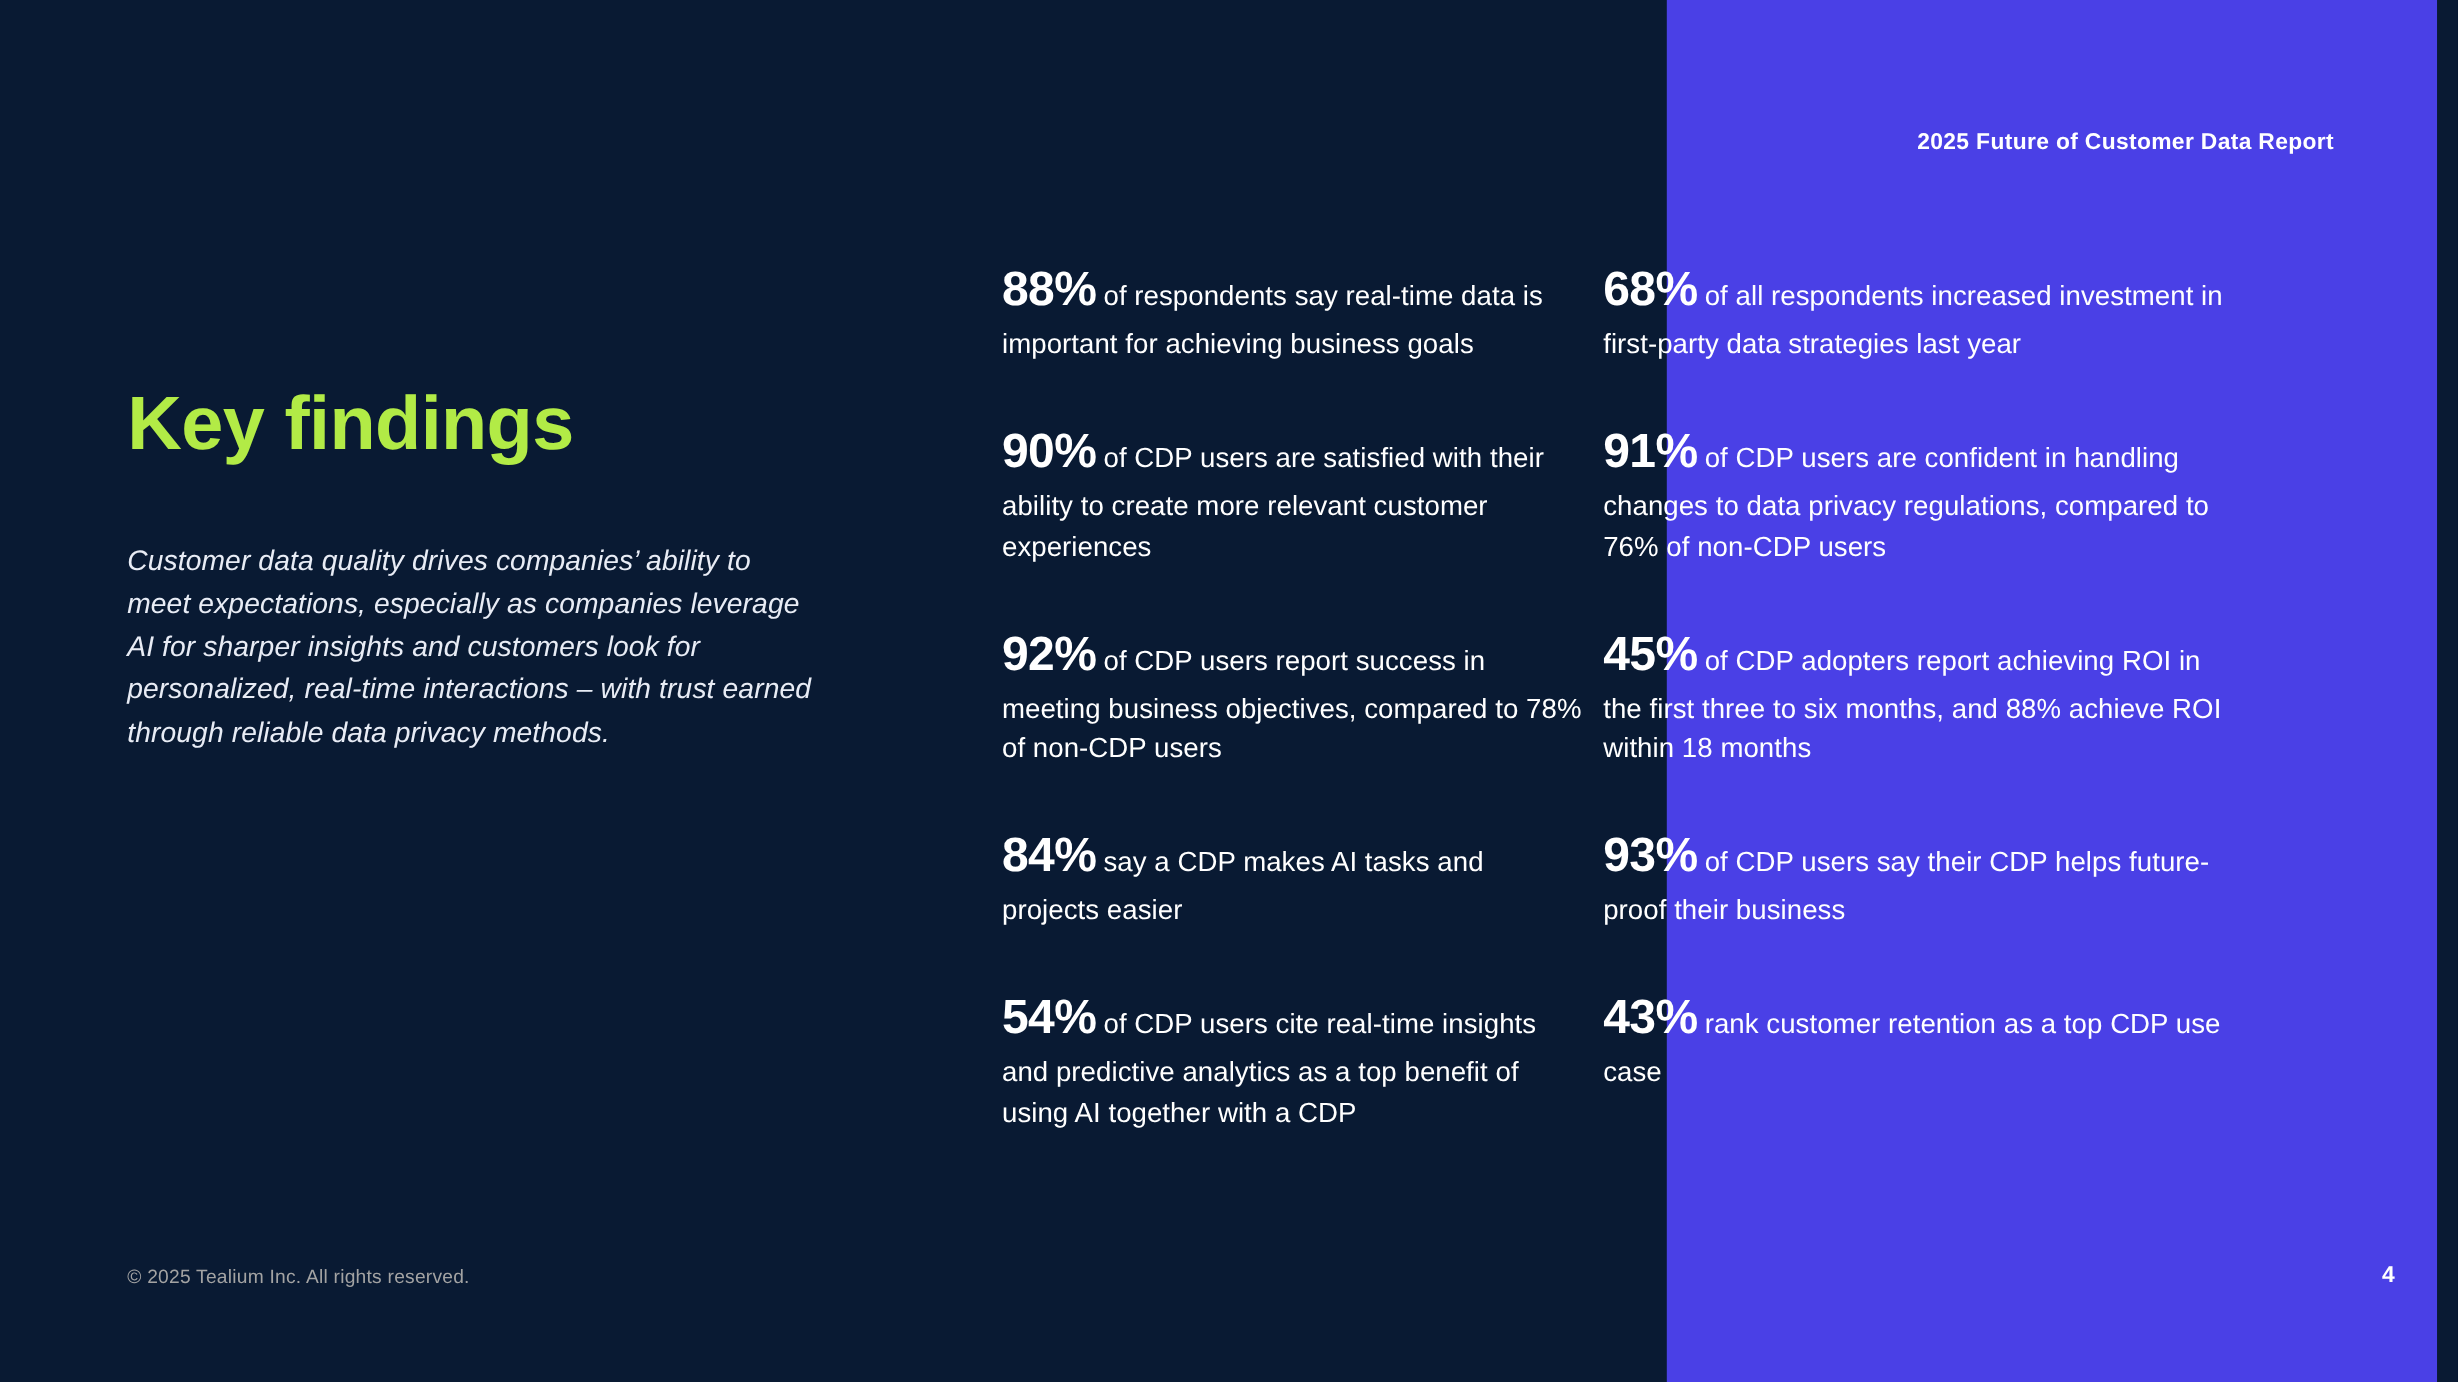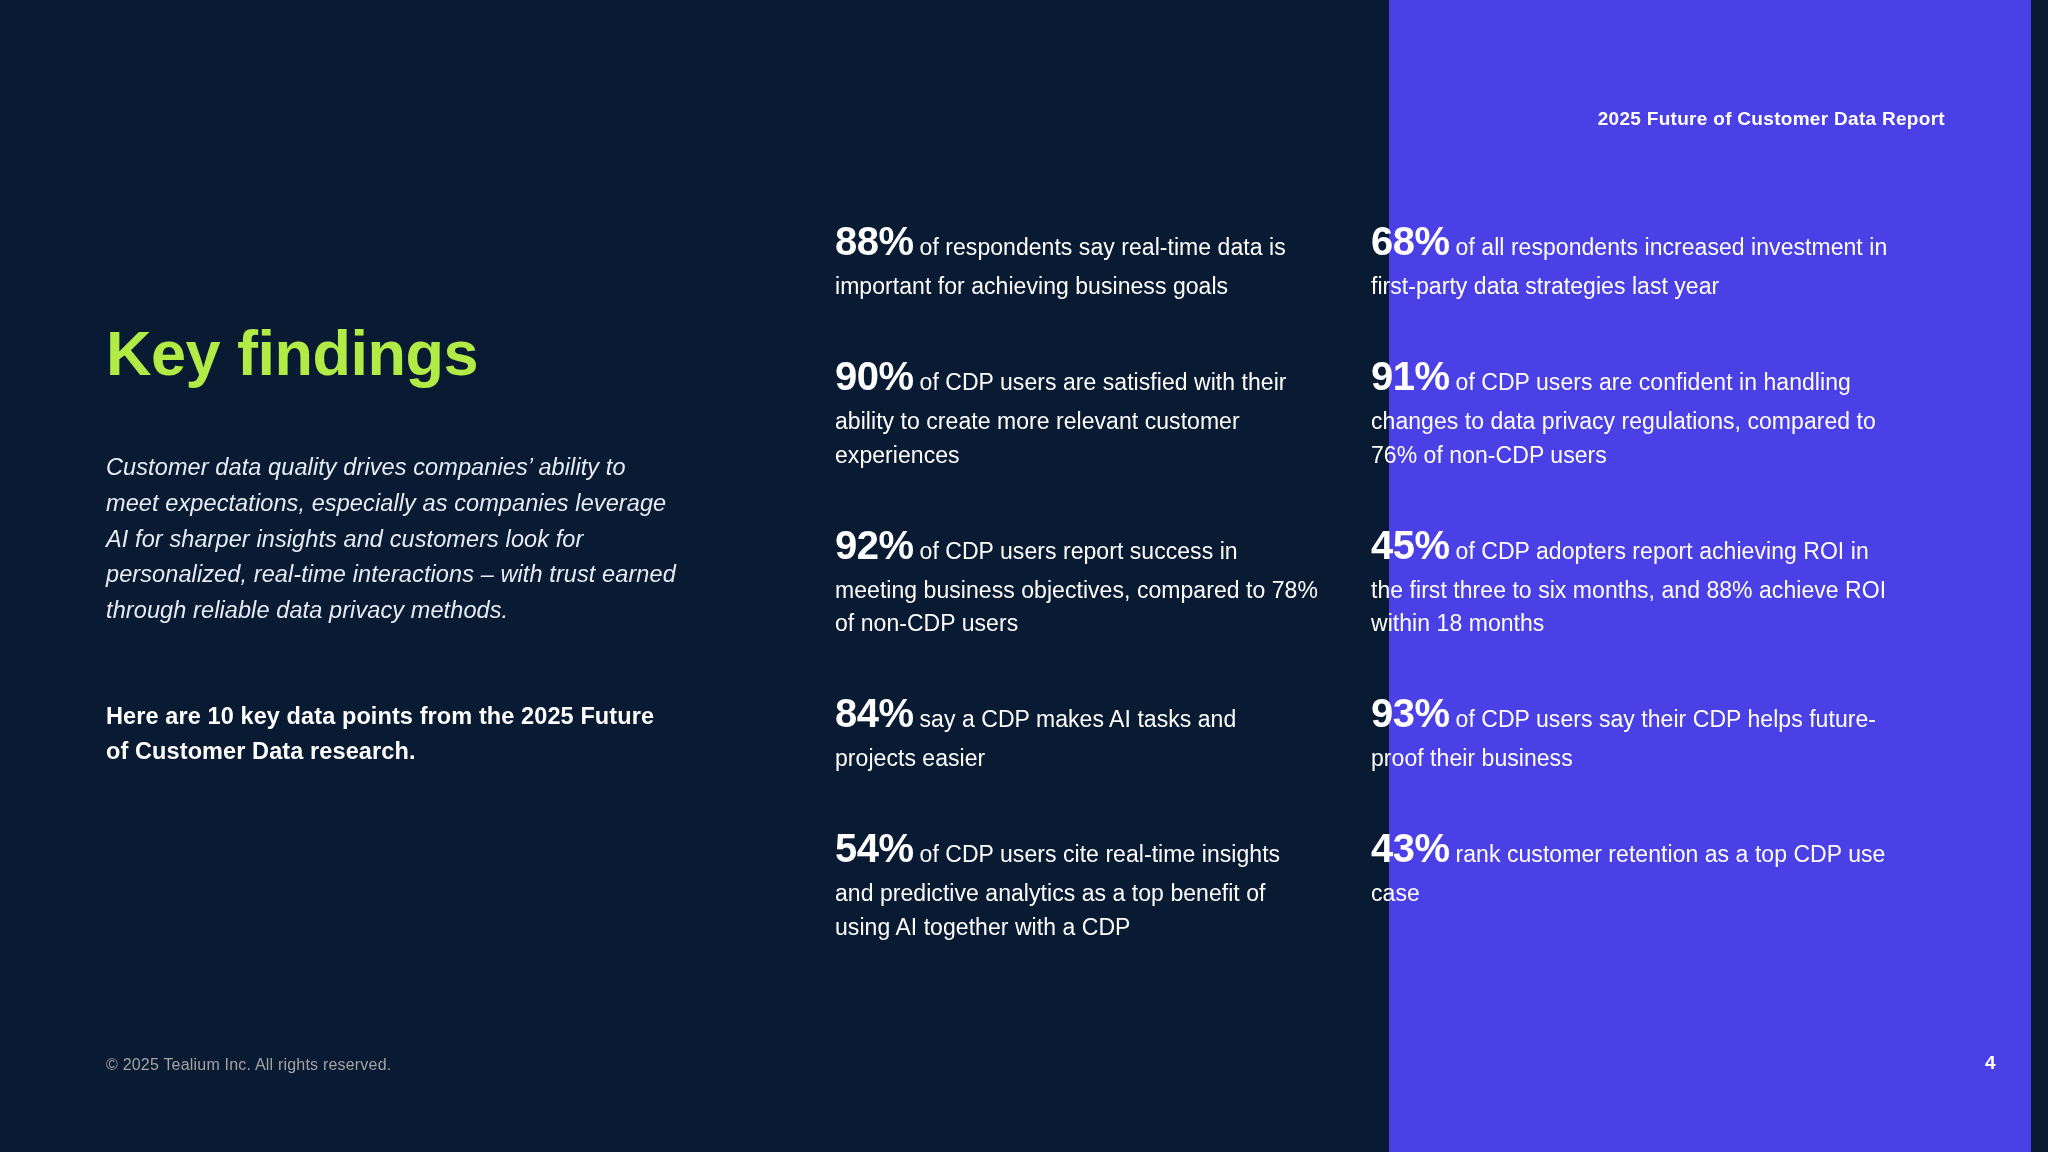--- a/index.html
+++ b/index.html
@@ -93,21 +93,21 @@
     margin: 0;
     letter-spacing: 0.1px;
   }
 
   
   .stats-col {
     position: absolute;
     top: 212px;
   }
   .stats-col.mid { left: 835px; width: 485px; }
-  .stats-col.right { left: 1371px; width: 520px; }
+  .stats-col.right { left: 1336px; width: 520px; }
 
   .stat {
     margin-bottom: 43px;
   }
   .stat-text {
     margin: 0;
     color: #ffffff;
     font-size: 23px;
     line-height: 1.46;
     letter-spacing: 0.05px;
@@ -145,21 +145,20 @@
 
   <div class="purple-panel"></div>
   <div class="right-edge-strip"></div>
 
 
   <div class="report-title">2025 Future of Customer Data Report</div>
 
   <div class="left-col">
     <h1 class="key-title">Key findings</h1>
     <p class="lead-para">Customer data quality drives companies’ ability to meet expectations, especially as companies leverage AI for sharper insights and customers look for personalized, real-time interactions – with trust earned through reliable data privacy methods.</p>
-    <p class="bold-para">Here are 10 key data points from the 2025 Future of Customer Data research.</p>
   </div>
 
   <div class="stats-col mid" id="mid-col">
       <div class="stat">
         <p class="stat-text"><span class="stat-pct">88%</span>of respondents say real-time data is important for achieving business goals</p>
       </div>
       <div class="stat">
         <p class="stat-text"><span class="stat-pct">90%</span>of CDP users are satisfied with their ability to create more relevant customer experiences</p>
       </div>
       <div class="stat">

